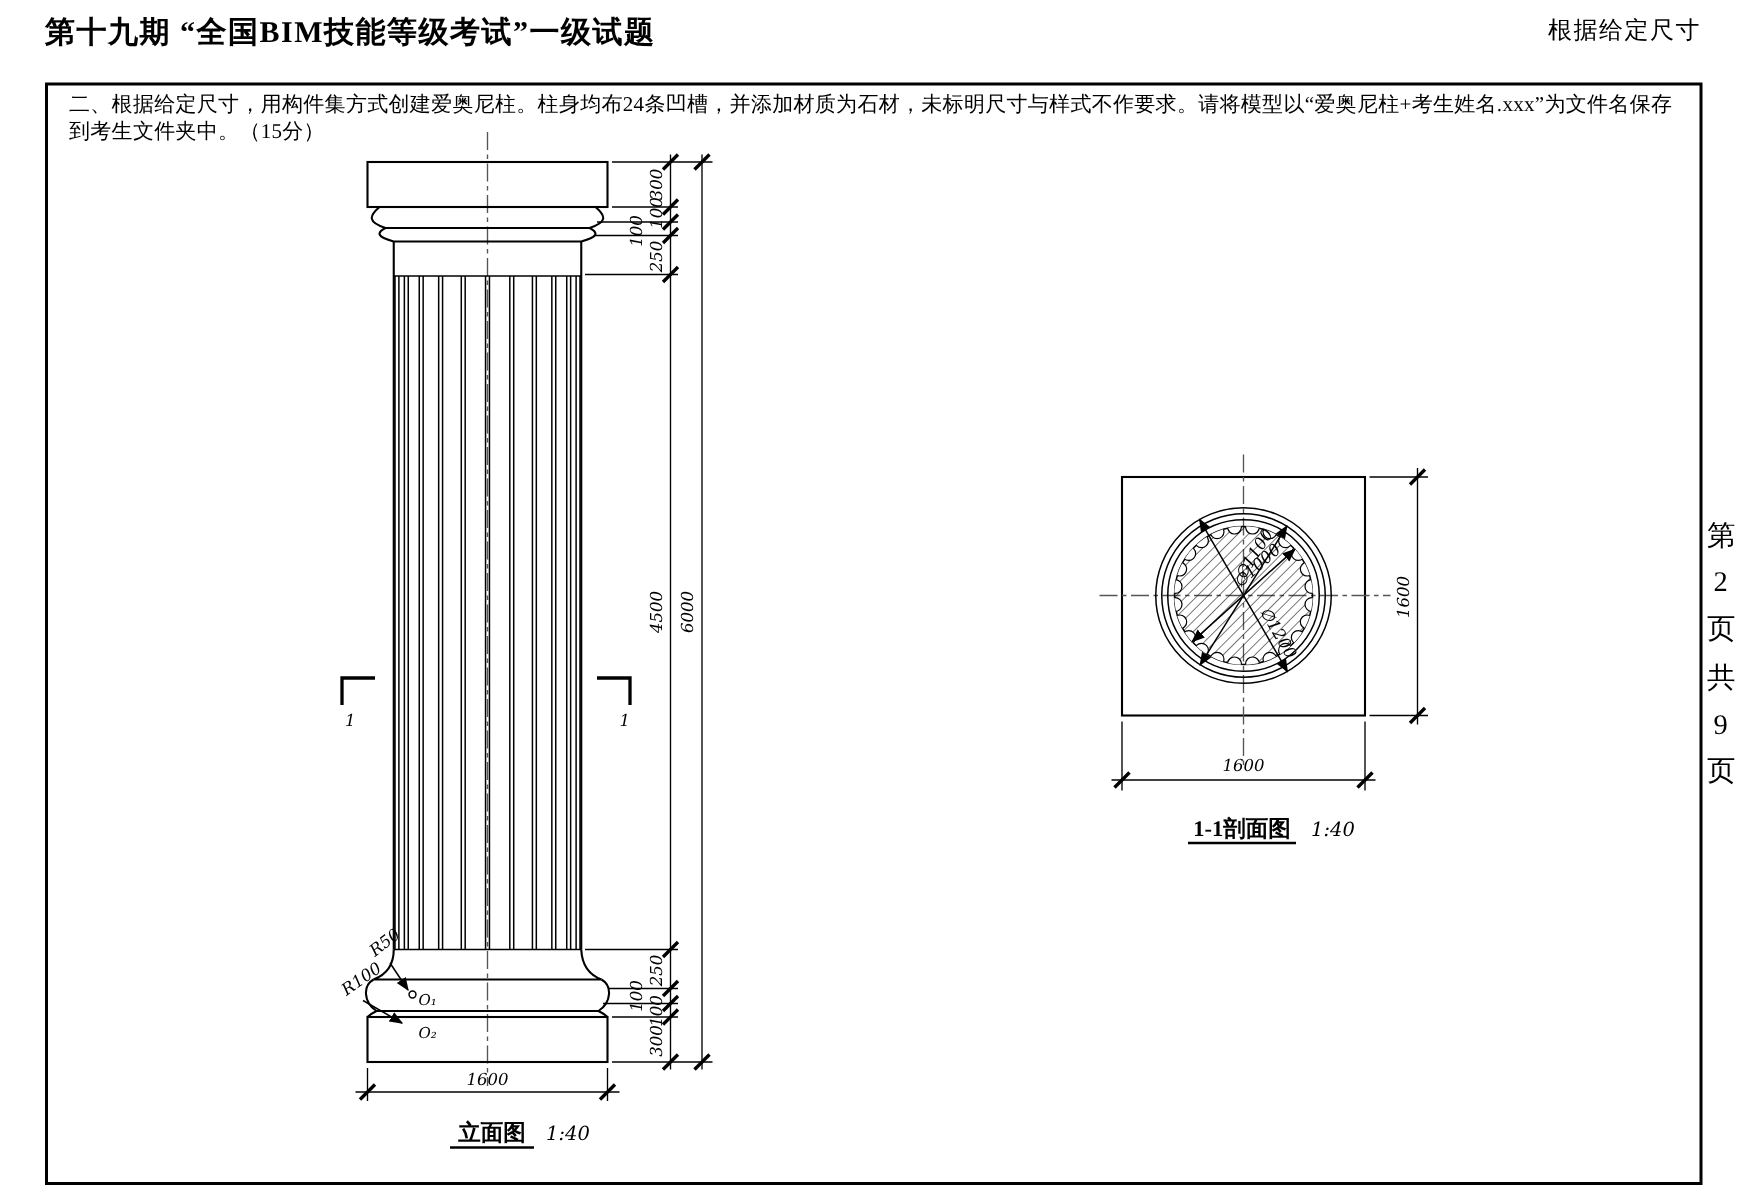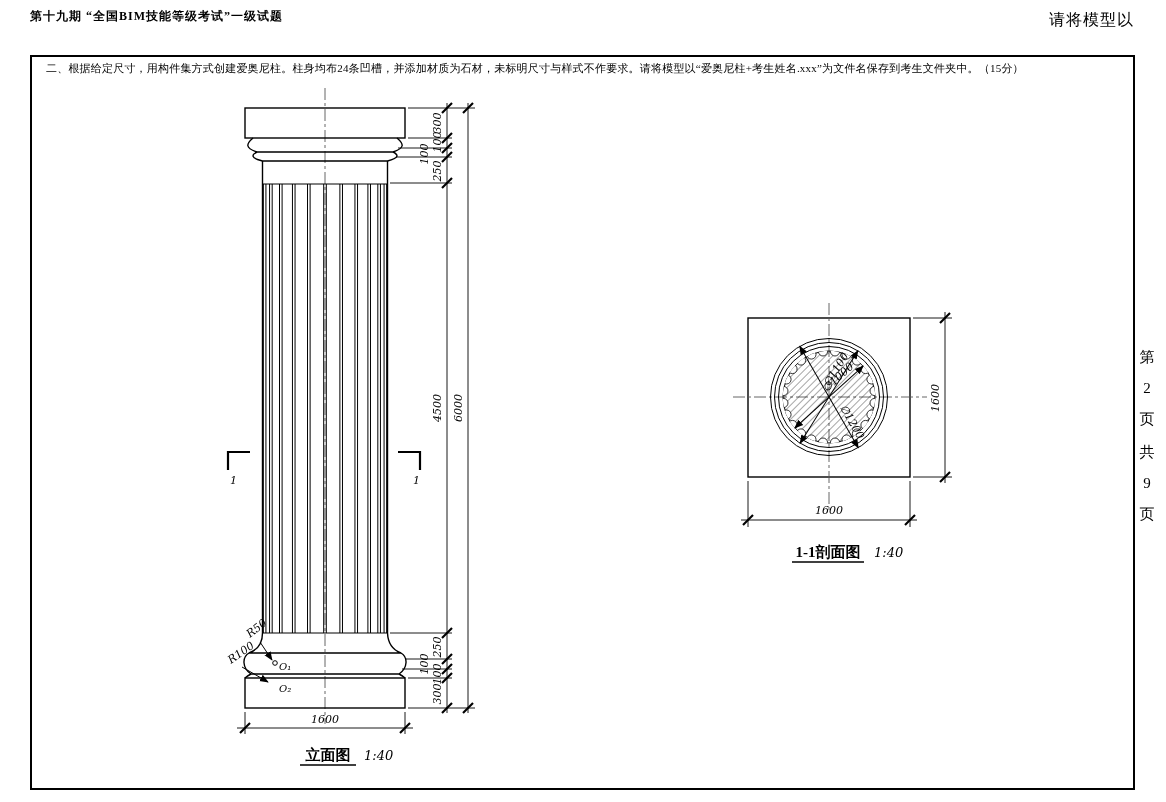--- a/index.html
+++ b/index.html
@@ -1,22 +1,22 @@
 <!DOCTYPE html>
 <html><head>
 <meta charset="utf-8">
 <style>
   html,body{margin:0;padding:0;background:#fff;}
   #page{position:relative;width:1166px;height:802px;background:#fff;color:#000;
         font-family:"Liberation Serif","DejaVu Serif",serif;overflow:hidden;}
-  .hdr-title{position:absolute;left:30px;top:8px;font-size:12px;font-weight:bold;letter-spacing:1px;}
+  .hdr-title{position:absolute;left:30px;top:8px;font-size:20px;font-weight:bold;letter-spacing:1px;}
   .hdr-org{position:absolute;right:32px;top:10px;font-size:16px;letter-spacing:1px;}
   .frame{position:absolute;left:30px;top:55px;width:1101px;height:731px;border:2px solid #000;}
-  .question{position:absolute;left:46px;top:61px;width:1075px;font-size:11px;letter-spacing:.2px;}
-  .pagecol{position:absolute;width:18px;font-size:15px;line-height:31px;text-align:center;
+  .question{position:absolute;left:46px;top:61px;width:1075px;font-size:14px;letter-spacing:.2px;}
+  .pagecol{position:absolute;width:18px;font-size:19px;line-height:31px;text-align:center;
            word-break:break-all;left:1138px;}
   #pg-cur{top:342px;} #pg-tot{top:437px;text-align:center;}
   svg{position:absolute;left:0;top:0;}
   .ol{stroke:#000;stroke-width:1.4;fill:none;}
   .thin{stroke:#000;stroke-width:1;fill:none;}
   .ext{stroke:#000;stroke-width:.9;fill:none;}
   .tick{stroke:#000;stroke-width:2.2;fill:none;}
   .cl{stroke:#555;stroke-width:.9;fill:none;stroke-dasharray:12 3 3 3;}
   .dim{font:italic 11px "DejaVu Serif",serif;fill:#000;}
   .dimsm{font:italic 10px "DejaVu Serif",serif;fill:#000;}
@@ -24,21 +24,21 @@
   .vscale{font:italic 13px "DejaVu Serif",serif;fill:#000;}
   .notch{fill:#fff;stroke:#000;stroke-width:.8;}
   .arrline{stroke:#000;stroke-width:1;fill:none;}
 </style>
 </head>
 <body>
 
 <div id="page">
 
   <div class="hdr-title">第十九期 “全国BIM技能等级考试”一级试题</div>
-  <div class="hdr-org">请将模型以</div>
+  <div class="hdr-org">根据给定尺寸</div>
 
   <div class="frame"></div>
   <div class="question">二、根据给定尺寸，用构件集方式创建爱奥尼柱。柱身均布24条凹槽，并添加材质为石材，未标明尺寸与样式不作要求。请将模型以“爱奥尼柱+考生姓名.xxx”为文件名保存到考生文件夹中。（15分）</div>
 
   <div class="pagecol" id="pg-cur">第2页</div>
   <div class="pagecol" id="pg-tot">共9页</div>
 
   <svg id="drawing" width="1166" height="802" viewBox="0 0 1166 802">
     <defs>
       <pattern id="hatch" width="5" height="5" patternUnits="userSpaceOnUse" patternTransform="rotate(45 0 0)">

